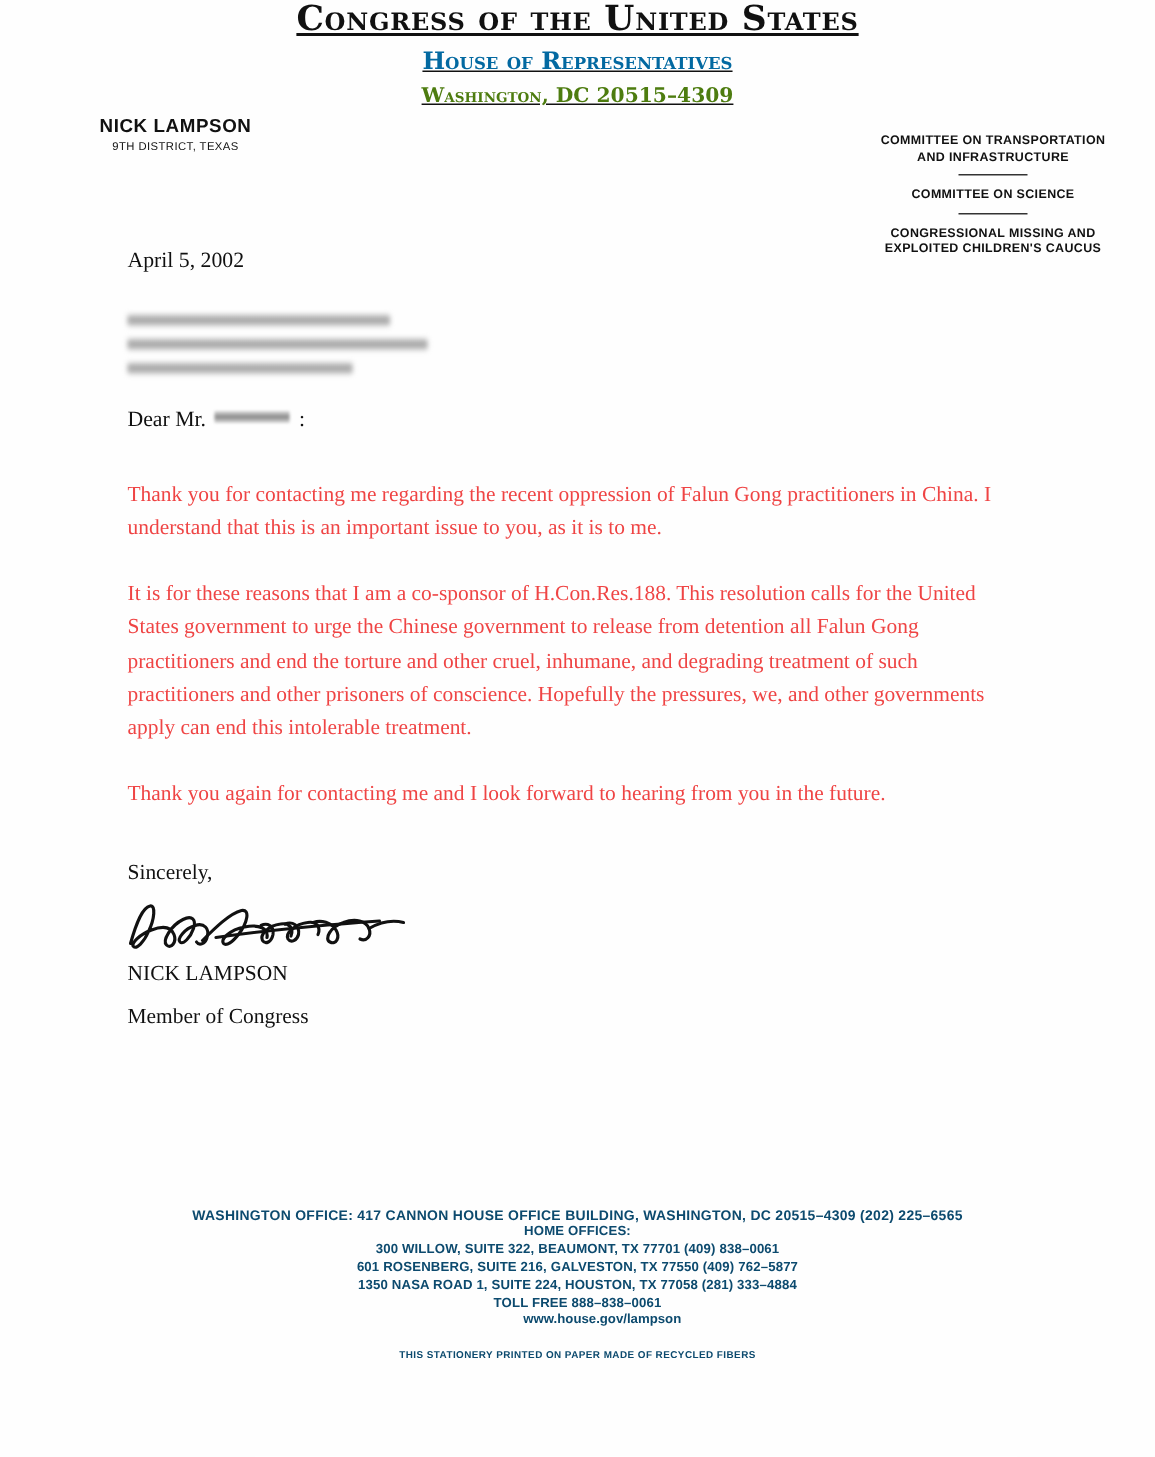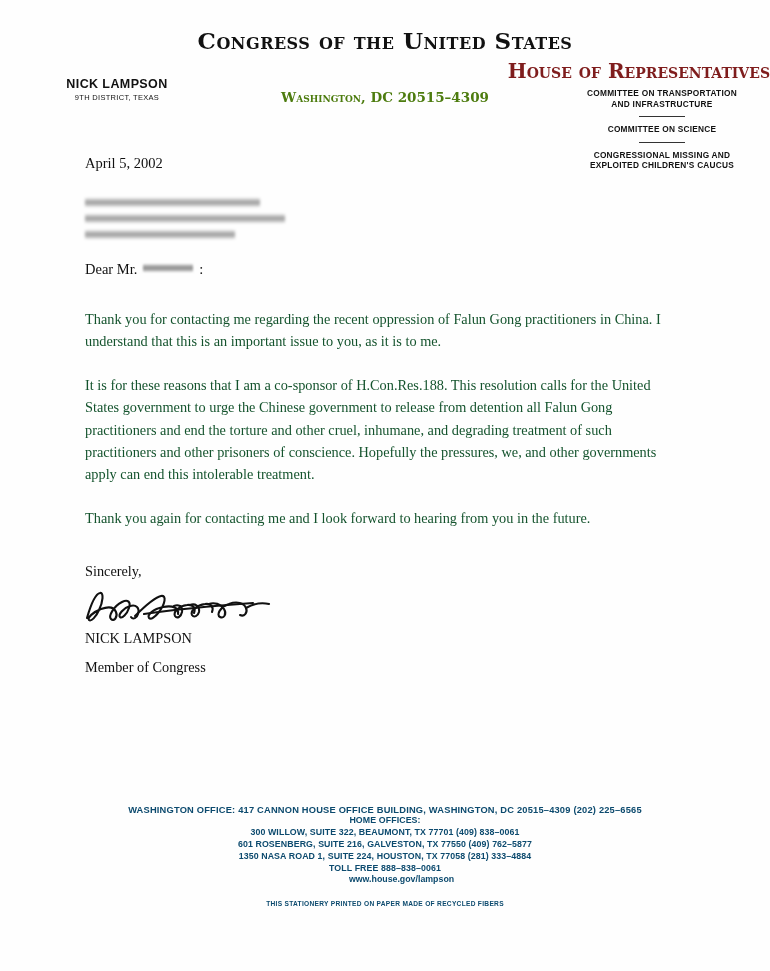--- a/index.html
+++ b/index.html
@@ -19,39 +19,39 @@
   .page {
     position: relative;
     width: 770px;
     height: 971px;
     background: #fefefe;
   }
 
   
   .letterhead {
     text-align: center;
-    padding-top: 28px;
+    padding-top: 0;
+    text-decoration: underline;
   }
   .lh-congress {
     font-family: "DejaVu Serif", serif;
     font-weight: bold;
     font-size: 23px;
     letter-spacing: 0.5px;
     color: #111;
     line-height: 1.1;
     font-variant: small-caps;
   }
   .lh-house {
     font-family: "DejaVu Serif", serif;
     font-weight: bold;
-    font-size: 20px;
+    font-size: 16px;
     margin-top: 6px;
-    color: #7f1d1d;
+    color: #0369a1;
     font-variant: small-caps;
-    text-align: right;
   }
   .lh-city {
     font-family: "DejaVu Serif", serif;
     font-weight: bold;
     font-size: 13.5px;
     margin-top: 6px;
     color: #4d7c0f;
     font-variant: small-caps;
   }
 
@@ -98,21 +98,21 @@
     border: none;
     border-top: 1px solid #333;
     width: 46px;
     margin: 7px auto 7px auto;
   }
 
   
   .letter {
     position: absolute;
     left: 85px;
-    top: 155px;
+    top: 166px;
     width: 590px;
   }
   .date {
     font-size: 14.5px;
     margin-bottom: 26px;
   }
 
   .redact-block {
     margin-bottom: 22px;
   }
@@ -142,21 +142,21 @@
     filter: blur(1.2px);
     position: relative;
     top: -2px;
   }
 
   p.para {
     font-size: 14.3px;
     line-height: 1.55;
     margin: 0 0 22px 0;
     text-align: left;
-    color: #14532d;
+    color: #ef4444;
   }
   p.para.closing {
     margin-top: 16px;
     margin-bottom: 34px;
   }
 
   .sign-off {
     font-size: 14.3px;
     margin-bottom: 4px;
   }

